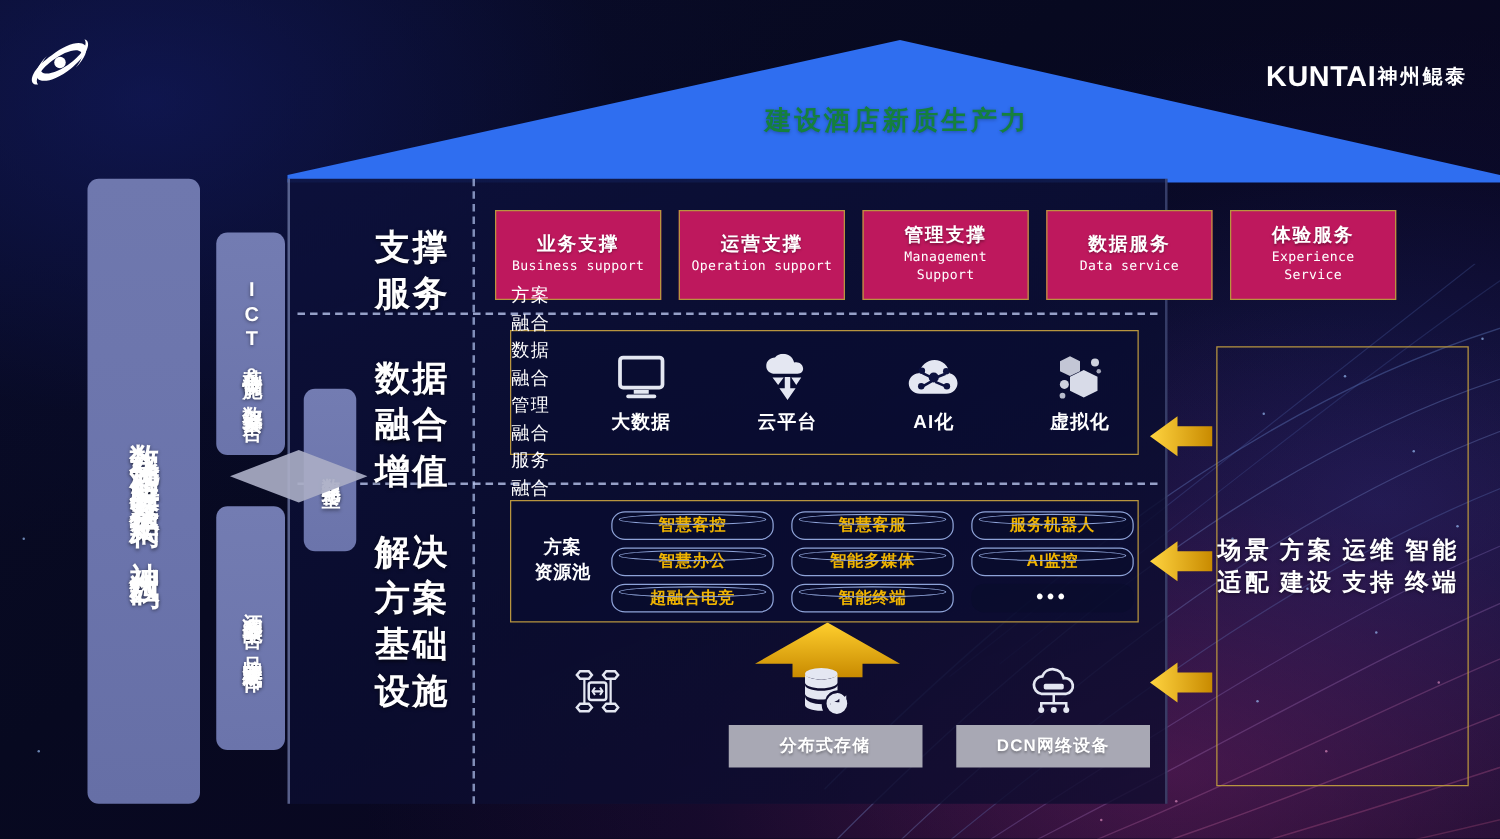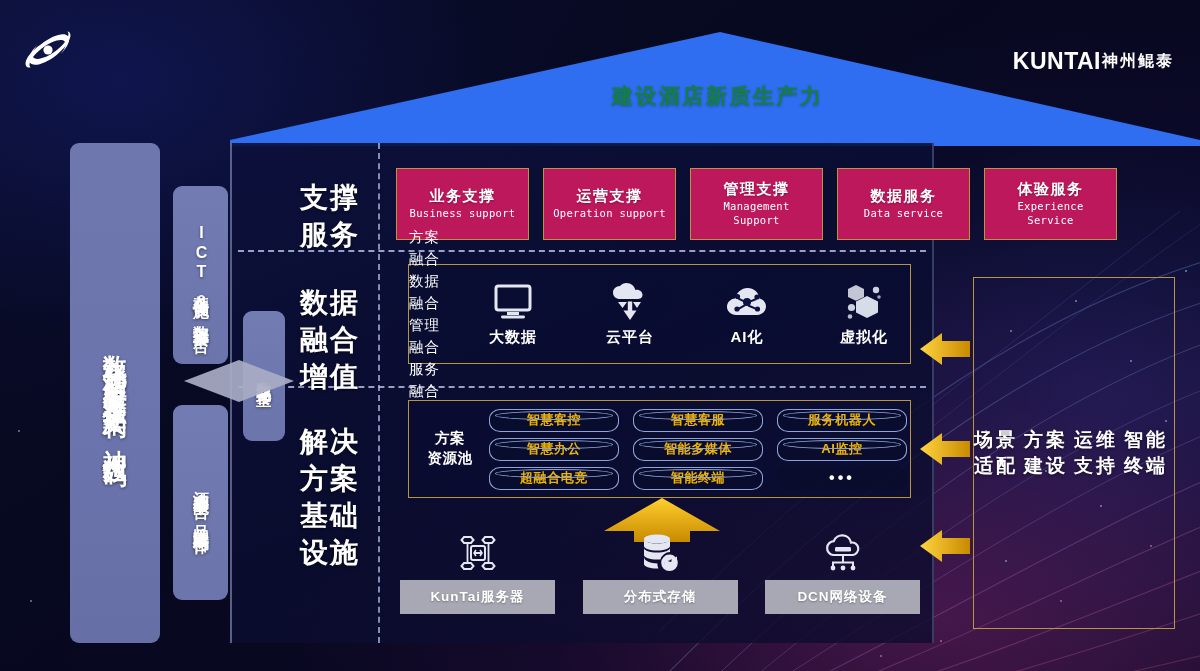--- a/index.html
+++ b/index.html
@@ -365,21 +365,20 @@
   <div class="infra-row">
     <div class="infra">
       <span class="glyph">
         <svg width="42" height="40" viewBox="0 0 42 40" fill="none" stroke="#e4e7f2" stroke-width="2">
           <path d="M7 4h7l2.5 3L14 10H7L4.5 7 7 4zM28 4h7l2.5 3L35 10h-7l-2.5-3L28 4zM7 30h7l2.5 3L14 36H7l-2.5-3L7 30zM28 30h7l2.5 3L35 36h-7l-2.5-3 2.5-3z"></path>
           <rect x="14" y="13" width="14" height="14" rx="2"></rect>
           <path d="M10.5 10.5v20M31.5 10.5v20M17 20h8" stroke-width="1.8"></path>
           <path d="M19 17l-2 3 2 3M23 17l2 3-2 3" stroke-width="1.6"></path>
         </svg>
       </span>
-      <span class="chip">KunTai服务器</span>
     </div>
     <div class="infra">
       <span class="glyph">
         <svg width="40" height="40" viewBox="0 0 40 40" fill="#e4e7f2">
           <ellipse cx="17" cy="6" rx="13" ry="4.6"></ellipse>
           <path d="M4 6v7c0 2.5 5.8 4.6 13 4.6s13-2.1 13-4.6V6c0 2.5-5.8 4.6-13 4.6S4 8.5 4 6z"></path>
           <path d="M4 15v7c0 2.5 5.8 4.6 13 4.6 1.2 0 2.3-.1 3.4-.2a10 10 0 019.6-7.3V15c0 2.5-5.8 4.6-13 4.6S4 17.5 4 15z"></path>
           <path d="M4 24v7c0 2.5 5.8 4.6 13 4.6h1.4a10 10 0 01-1-4.3c0-.3 0-.6.1-.9C11 30.2 4 28.2 4 24z"></path>
           <path d="M29.5 21.5a8.3 8.3 0 100 16.6 8.3 8.3 0 000-16.6zm0 2.8a5.4 5.4 0 014.3 2.1l-1.8 1.8h5v-5l-1.3 1.3a7.6 7.6 0 00-6.2-3.1v2.9zm-5.5 5.5h5l-1.8-1.8a5.4 5.4 0 004.3-2.1v2.9a7.6 7.6 0 01-6.2-3.1L24 31.1v-1.3z"></path>
         </svg>

